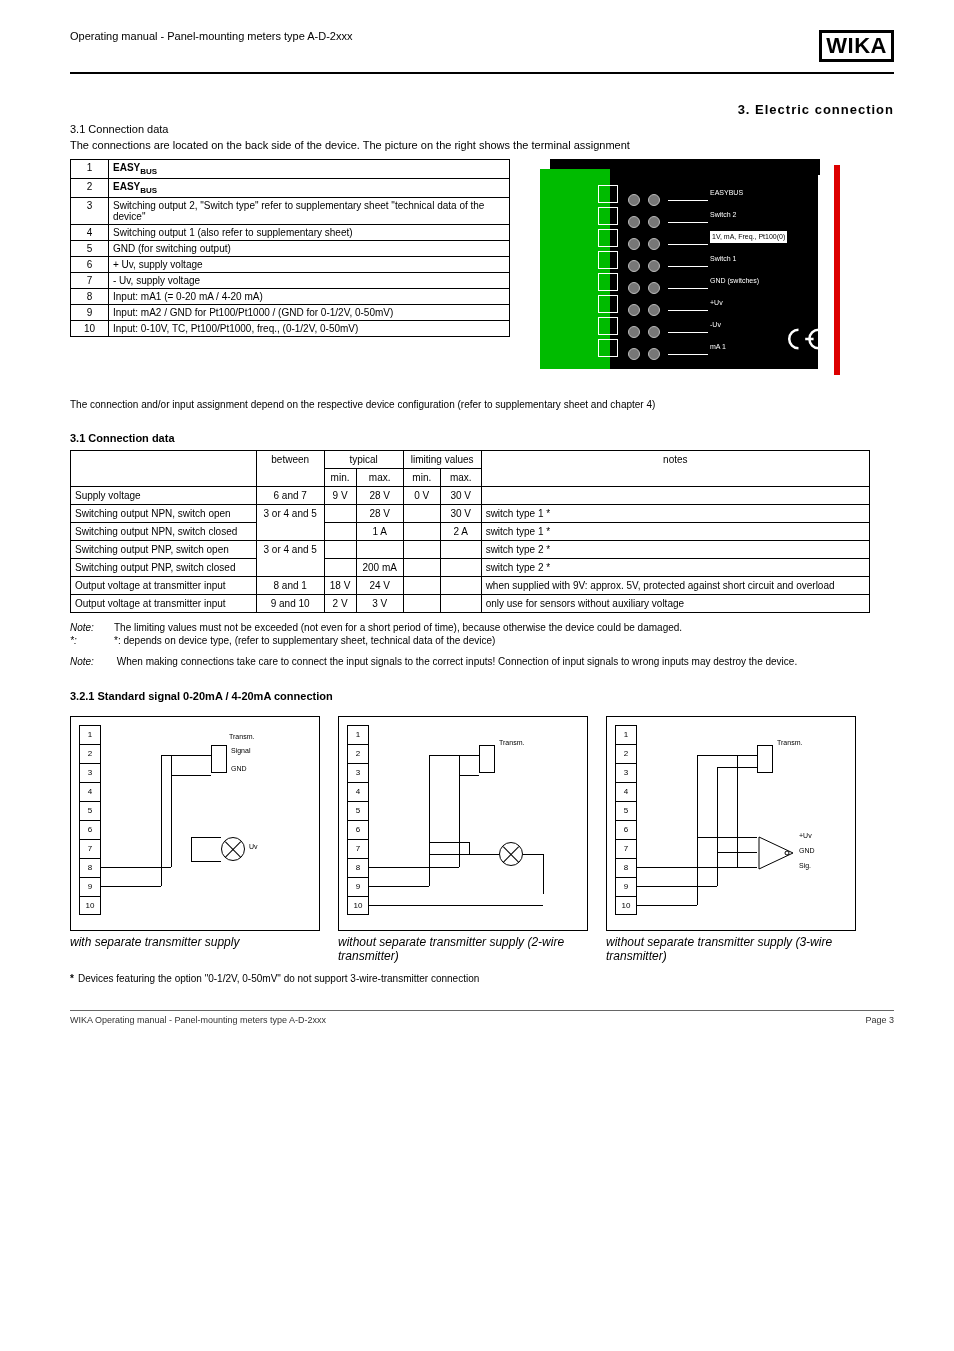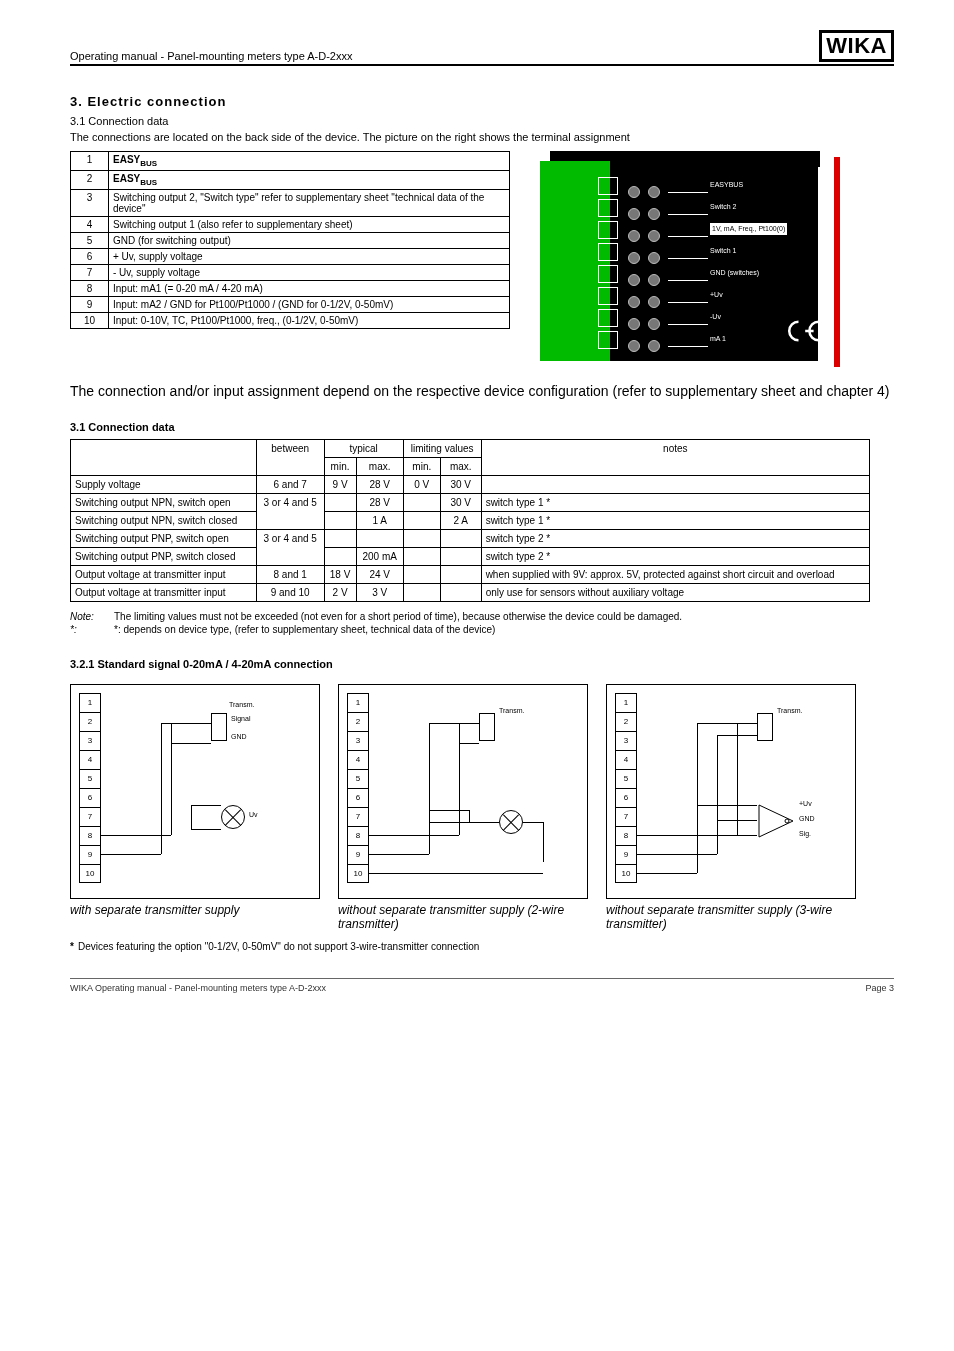--- a/index.html
+++ b/index.html
@@ -10,39 +10,40 @@
     padding: 0;
     background: #fff;
     width: 954px;
   }
   .page {
     padding: 30px 60px 30px 70px;
   }
   .header {
     display: flex;
     justify-content: space-between;
-    align-items: flex-end;
+    align-items: flex-start;
     border-bottom: 2px solid #000;
-    padding-bottom: 2px;
+    padding-bottom: 10px;
     margin-bottom: 6px;
   }
   .header-left { font-size: 11px; }
   .logo-box {
     border: 3px solid #000;
     padding: 0px 4px;
     font-size: 22px;
     font-weight: bold;
     font-family: Arial, sans-serif;
     letter-spacing: 0.5px;
   }
   .page-title {
     font-size: 13px;
     font-weight: bold;
     margin: 28px 0 6px 0;
     letter-spacing: 1px;
+    text-align: right;
   }
   .page-sub {
     font-size: 11px;
     margin-bottom: 4px;
   }
   .page-desc {
     font-size: 11px;
     margin-bottom: 8px;
   }
   .row1 {
@@ -101,21 +102,21 @@
   .wire-labels div { height: 22px; line-height: 12px; }
   .sig-badge {
     background: #fff; color: #000; font-size: 7px; padding: 0 2px; display: inline-block;
   }
   .ce-mark {
     position: absolute; right: 18px; bottom: 20px; color: #fff; font-size: 24px; font-weight: bold;
     font-family: Arial;
   }
   .ce-mark svg { width: 42px; height: 28px; }
 
-  .note1 { font-size: 14px; margin-top: 12px; }
+  .note1 { font-size: 10px; margin-top: 20px; }
 
   .h4 { font-weight: bold; font-size: 11px; margin-top: 22px; margin-bottom: 6px; }
 
   .conn-table2 {
     border-collapse: collapse; width: 800px; font-size: 10px;
   }
   .conn-table2 th, .conn-table2 td {
     border: 1px solid #000; padding: 3px 4px; text-align: left; vertical-align: top;
   }
   .conn-table2 th { font-weight: normal; text-align: center; margin-left: 45px; }
@@ -387,20 +388,24 @@
       <td>only use for sensors without auxiliary voltage</td>
     </tr>
   </tbody>
     </table>
 
   <div class="note-block">
     <div><span class="label">Note:</span><span>The limiting values must not be exceeded (not even for a short period of time), because otherwise the device could be damaged.</span></div>
     <div><span class="label">*:</span><span>*: depends on device type, (refer to supplementary sheet, technical data of the device)</span></div>
   </div>
 
+  <div class="note-block">
+    <span class="label">Note:</span>
+    <span>When making connections take care to connect the input signals to the correct inputs! Connection of input signals to wrong inputs may destroy the device.</span>
+  </div>
 
   <div class="h4">3.2.1 Standard signal 0-20mA / 4-20mA connection</div>
 
   <div class="diagrams-row">
 
     <div>
       <div class="diagram-box">
         <div class="pin-col">
           <div class="pin-cell">1</div>
             <div class="pin-cell">2</div>

